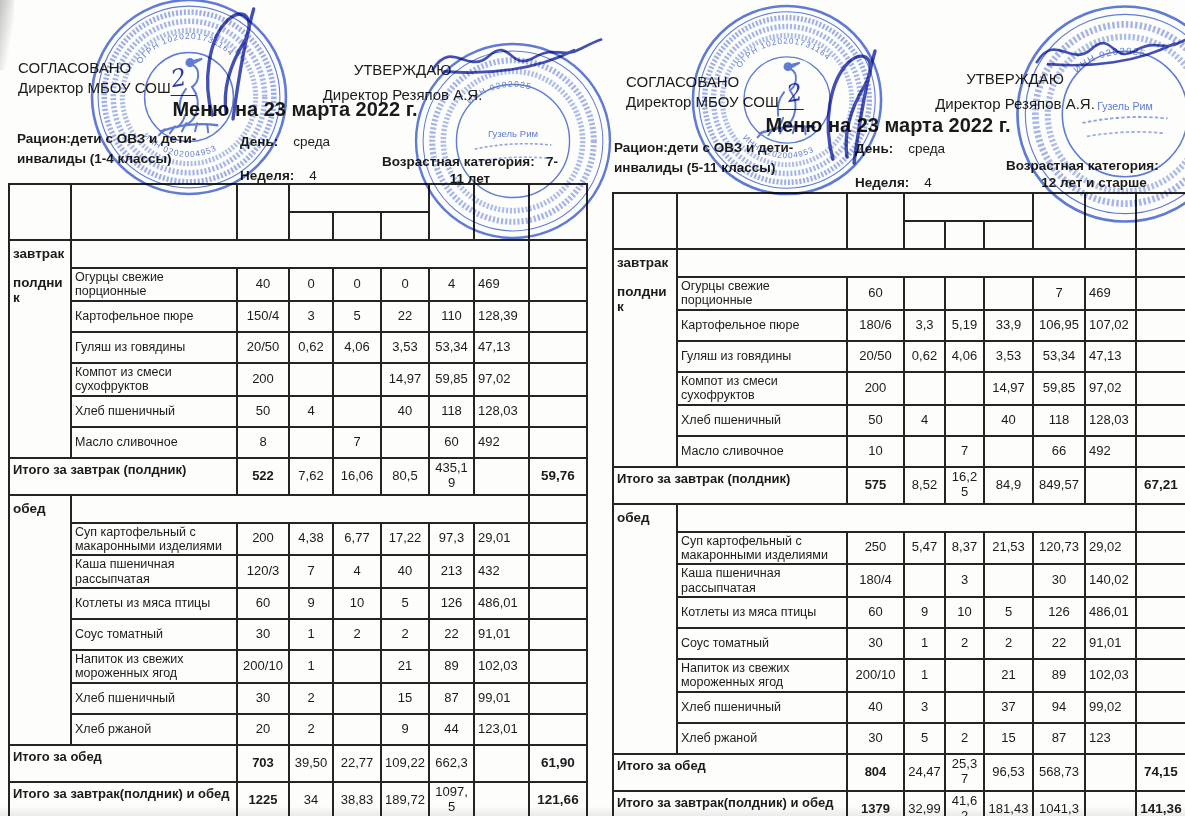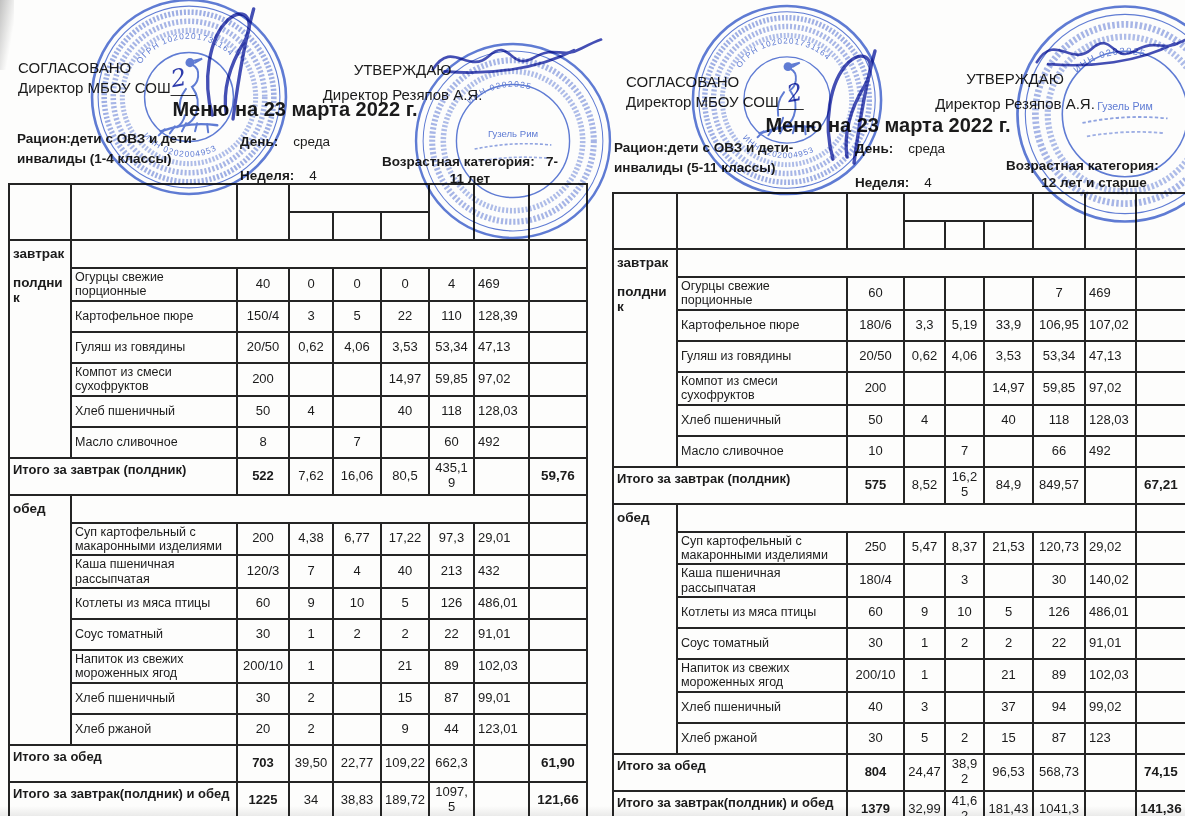--- a/index.html
+++ b/index.html
@@ -621,21 +621,21 @@
             <td class="num">2</td>
             <td class="num">15</td>
             <td class="num">87</td>
             <td class="recipe-cell">123</td>
             <td></td>
           </tr>
           <tr class="total-row">
             <td class="total-label-cell" colspan="2">Итого за обед</td>
             <td class="total-out">804</td>
             <td class="num">24,47</td>
-            <td class="num">38,92</td>
+            <td class="num">25,37</td>
             <td class="num">96,53</td>
             <td class="num">568,73</td>
             <td class="recipe-cell"></td>
             <td class="cost-cell">74,15</td>
           </tr>
           <tr class="total-row">
             <td class="total-label-cell" colspan="2">Итого за завтрак(полдник) и обед</td>
             <td class="total-out">1379</td>
             <td class="num">32,99</td>
             <td class="num">41,62</td>

